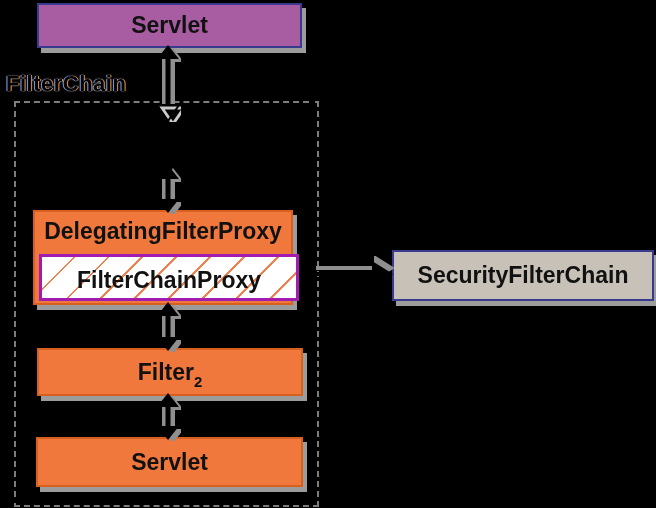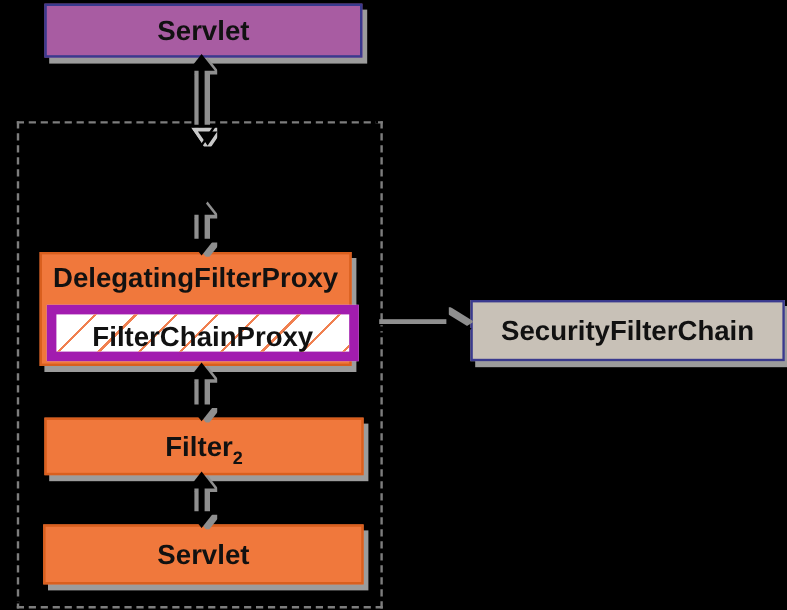--- a/index.html
+++ b/index.html
@@ -19,21 +19,21 @@
   .box.alt::after{transform:translate(-10px,10px);}
   .orange{background:var(--orange,#f0783c);border:2px solid var(--orange_border,#d95f1e);}
   .purple{background:var(--purple,#a85ca2);border:2px solid var(--navy,#3a3a8e);}
   .tan{background:var(--tan,#c8c1b7);border:2px solid var(--navy,#3a3a8e);}
   
   #client{left:37px;top:3px;width:265px;height:45px;}
   #filter0{left:34px;top:119px;width:269px;height:49px;}
   #delegating{left:33px;top:210px;width:260px;height:95px;align-items:flex-start;}
   #delegating .box-title{margin-top:6px;width:100%;}
   #fcp{position:absolute;left:4px;top:42px;width:260px;height:47px;box-sizing:border-box;
-       border:8px solid #a21caf;background:#fff;display:flex;align-items:center;
+       border:3px solid #a21caf;background:#fff;display:flex;align-items:center;
        justify-content:center;font-weight:bold;font-size:23px;color:var(--text,#111);}
   #fcp .hatch{position:absolute;inset:0;
        background:repeating-linear-gradient(135deg,transparent 0,transparent 22px,
        var(--hatch,#f08050) 22px,var(--hatch,#f08050) 24px);}
   #fcp .box-title{position:relative;z-index:1;}
   #filter2{left:37px;top:348px;width:266px;height:48px;}
   #servlet{left:36px;top:437px;width:267px;height:50px;}
   #sfc{left:392px;top:250px;width:262px;height:51px;}
   sub{font-size:15px;vertical-align:-7px;line-height:0;}
   
@@ -47,20 +47,21 @@
                    0 0 2px rgba(255,255,255,.75);}
   .arrow{position:absolute;}
 </style>
 </head>
 <body>
 
 <div id="stage">
 
   <div class="dashed-shadow"></div>
   <div class="dashed-main"></div>
+  <div id="fc-label">FilterChain</div>
 
   <div id="client" class="box purple">
     <span class="box-title">Servlet</span>
   </div>
 
 
   <div id="delegating" class="box orange">
     <span class="box-title">DelegatingFilterProxy</span>
     <div id="fcp">
       <span class="hatch"></span>

